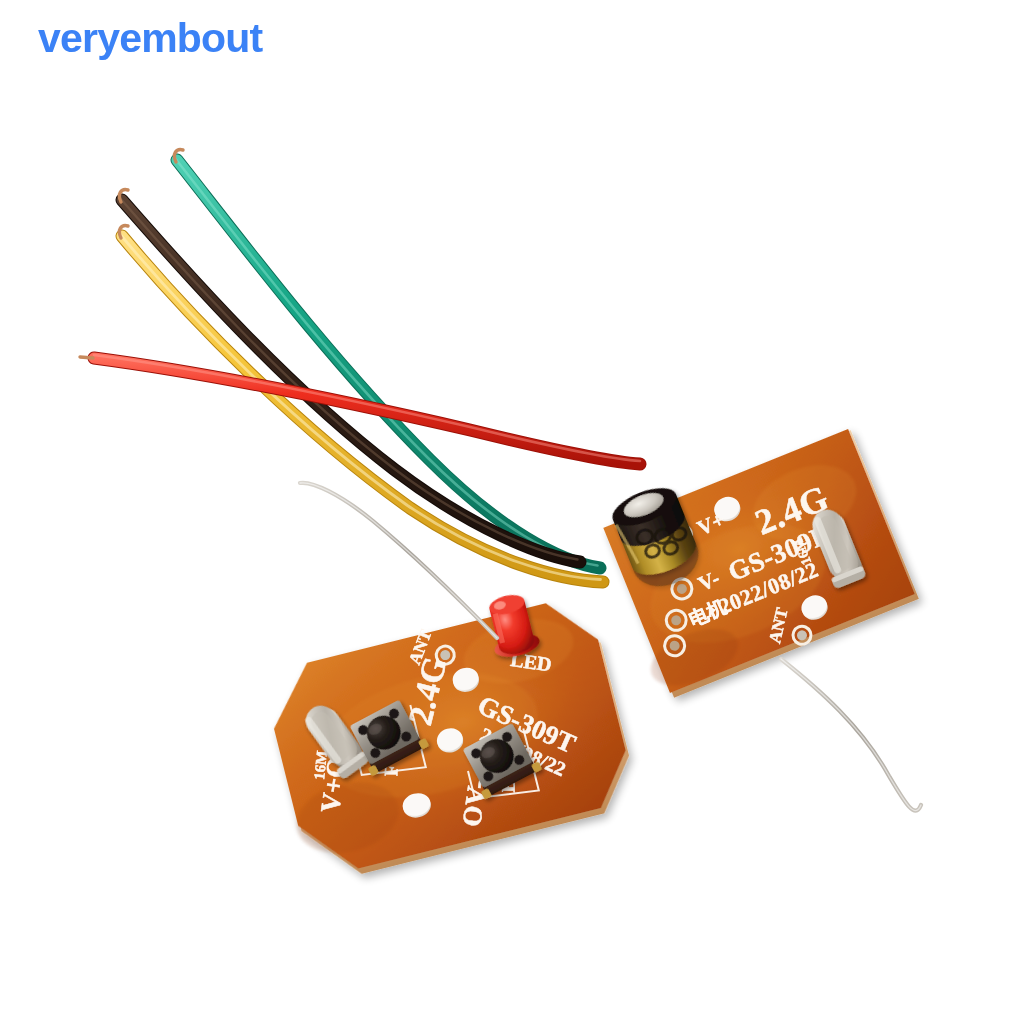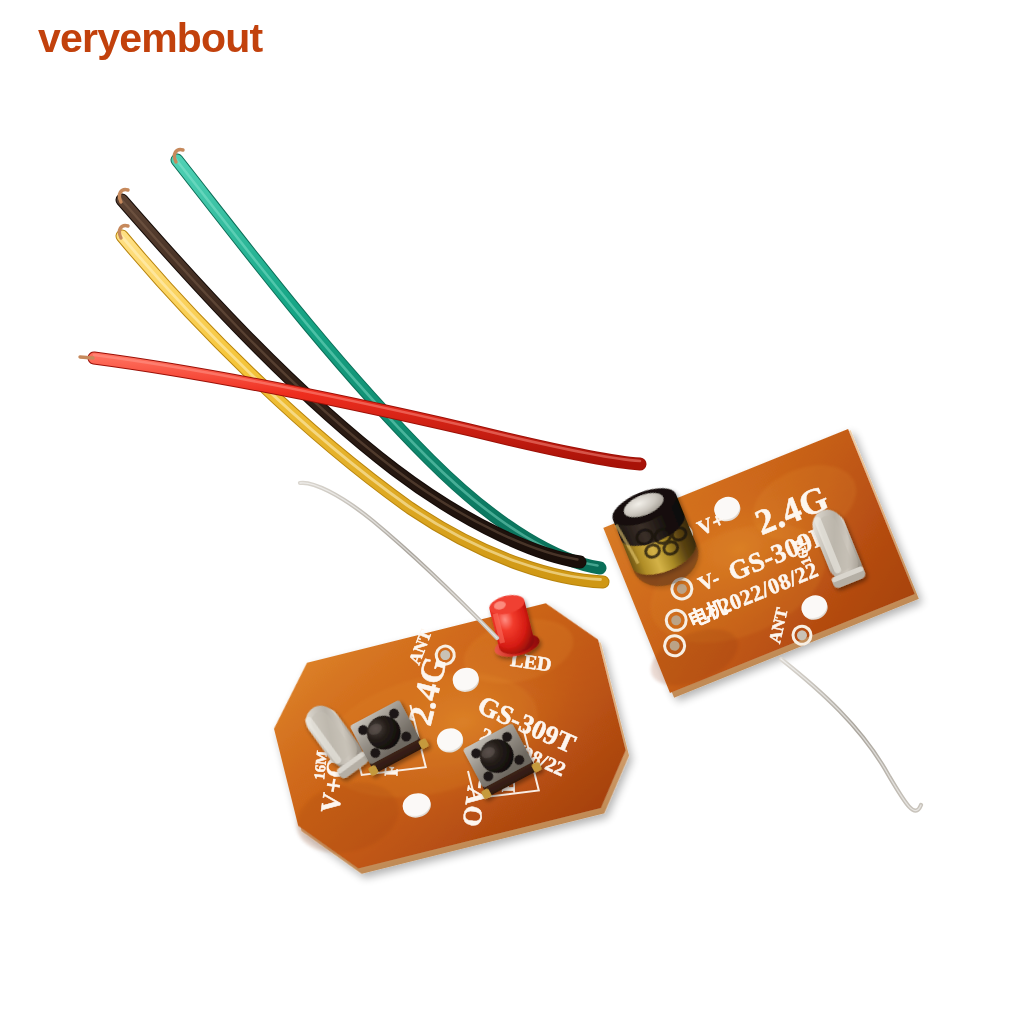--- a/index.html
+++ b/index.html
@@ -11,21 +11,21 @@
     position:relative;
   }
   #stage{position:absolute;inset:0;width:1024px;height:1024px;overflow:hidden;background:#fff;}
   #photo{position:absolute;inset:0;width:1024px;height:1024px;display:block;}
   .watermark{
     position:absolute;
     left:38px;top:14px;
     font-size:41px;
     font-weight:bold;
     letter-spacing:-0.8px;
-    color:#c2410c;
+    color:#3b82f6;
     font-family:"Liberation Sans",sans-serif;
     user-select:none;
     line-height:1.2;
   }
 </style>
 </head>
 <body>
 
 <div id="stage">
 

